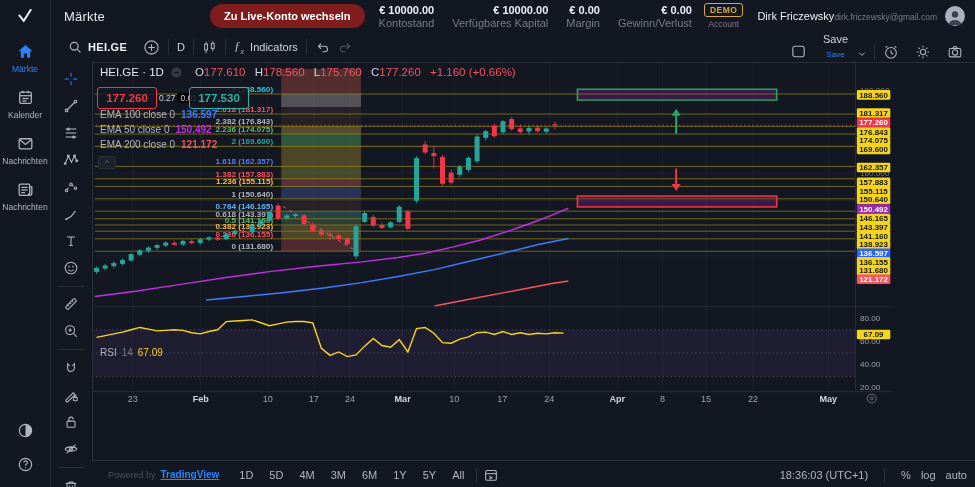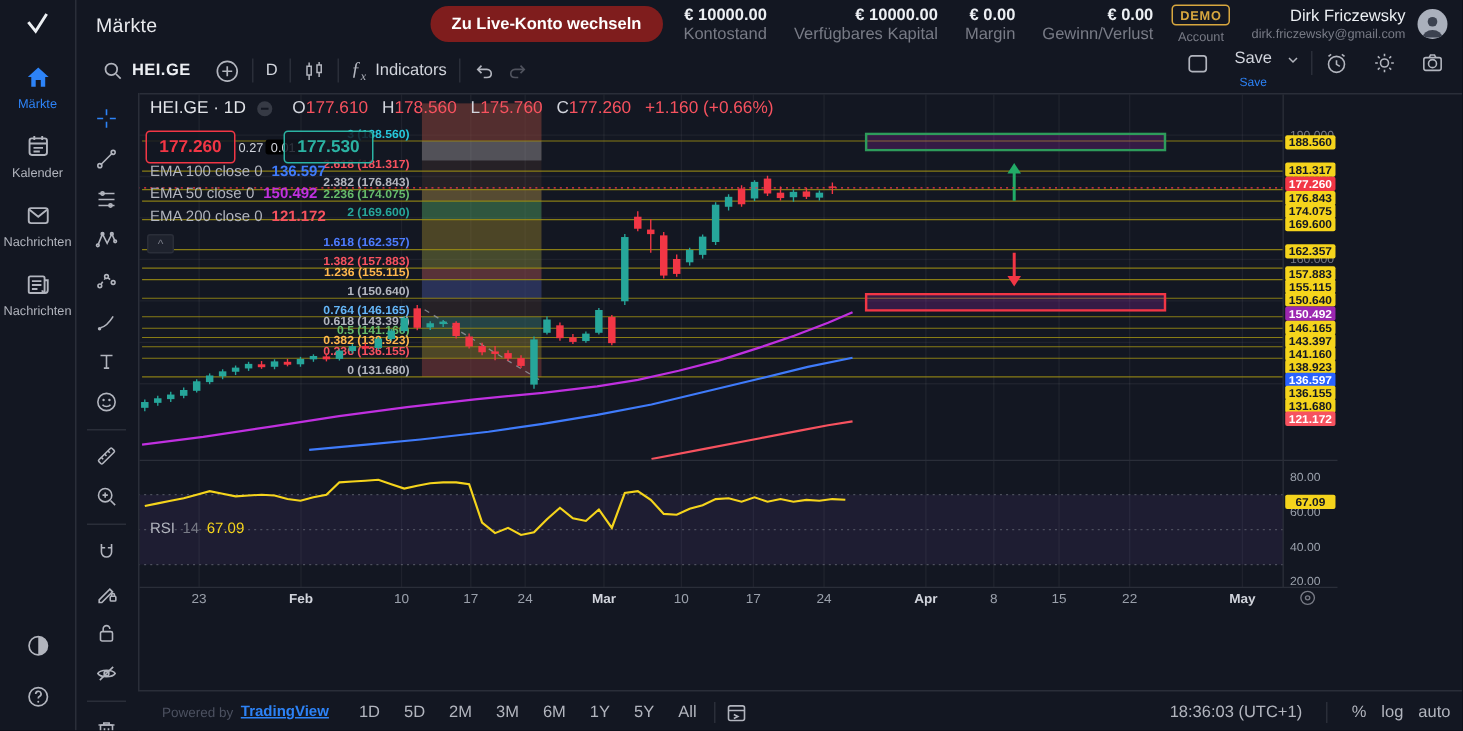--- a/index.html
+++ b/index.html
@@ -20,33 +20,33 @@
   .hspacer{flex:1}
   .cta{background:#7f1d1d;color:#fff;font-size:11px;font-weight:bold;border:none;border-radius:14px;padding:6px 14px;margin-right:14px;cursor:pointer;}
   .stats{display:flex;align-items:center;gap:18px;margin-right:12px;}
   .stat{display:flex;flex-direction:column;align-items:flex-end;}
   .stat .sv{font-size:11px;font-weight:bold;color:#eceff3;}
   .stat .sl{font-size:11px;color:#787b86;margin-top:1px;}
   .demo{display:flex;flex-direction:column;align-items:center;margin-right:14px;}
   .demobadge{border:1px solid #d7a73f;color:#d7a73f;font-size:8.5px;font-weight:bold;border-radius:3px;padding:1px 5px;letter-spacing:.5px;}
   .demo .sl{font-size:8.5px;color:#787b86;margin-top:2px;}
   .user{display:flex;align-items:center;gap:8px;margin-right:10px;}
-  .usertxt{display:flex;flex-direction:column;align-items:flex-end;}
+  .usertxt{display:flex;flex-direction:row;align-items:flex-end;}
   .uname{font-size:11px;color:#eceff3;}
   .uemail{font-size:8.5px;color:#787b86;}
   .avatar{width:20px;height:20px;border-radius:50%;background:#aab0bc;display:flex;align-items:flex-end;justify-content:center;overflow:hidden;color:#3c4250;}
   
   .toolbar{position:absolute;left:50px;top:32px;width:925px;height:30px;border-bottom:1px solid #2a2e39;display:flex;align-items:center;font-size:11px;color:#d1d4dc;z-index:4;background:#131722;}
   .tbgroup{display:flex;align-items:center;gap:6px;padding:0 8px;height:100%;cursor:pointer;}
   .tbsym{font-weight:bold;color:#eceff3;letter-spacing:.3px;}
   .tbsep{width:1px;height:16px;background:#2a2e39;}
   .tbico{color:#b2b5be;display:flex;align-items:center;}
   .tbico.dim{color:#50535e;}
   .fx{font-family:"Liberation Serif",serif;font-style:italic;font-size:13px;color:#b2b5be;}
-  .tbright{margin-left:auto;display:flex;align-items:flex-start;}
+  .tbright{margin-left:auto;display:flex;align-items:flex-end;}
   .saveblk{display:flex;flex-direction:column;align-items:center;line-height:10px;cursor:pointer;}
   .saveblk .s1{font-size:11px;color:#d1d4dc;}
   .saveblk .s2{font-size:8px;color:#2d83f7;}
   
   .drawrail{position:absolute;left:50px;top:62px;width:42px;height:425px;border-right:1px solid #2a2e39;background:#131722;display:flex;flex-direction:column;align-items:center;padding-top:8px;gap:9px;z-index:4;}
   .tool{color:#b2b5be;cursor:pointer;display:flex;align-items:center;justify-content:center;width:26px;height:18px;}
   .tool.active{color:#2d83f7;}
   .toolsep{width:26px;height:1px;background:#2a2e39;}
   
   .ovl{position:absolute;z-index:3;}
@@ -759,21 +759,21 @@
   </div>
 
   <div class="ovl panechev">‹</div>
 
   <div class="bottombar">
     <span class="powered">Powered by</span>
     <span class="tvlink">TradingView</span>
     <div class="ranges" id="ranges">
         <span class="rng">1D</span>
         <span class="rng">5D</span>
-        <span class="rng">2M</span>
+        <span class="rng">4M</span>
         <span class="rng">3M</span>
         <span class="rng">6M</span>
         <span class="rng">1Y</span>
         <span class="rng">5Y</span>
         <span class="rng">All</span>
       </div>
     <span class="bbsep"></span>
     <span class="tbico">
       <svg width="16" height="16" viewBox="0 0 18 18" fill="none" stroke="currentColor" stroke-width="1.2">
           <rect x="3" y="4" width="12" height="11" rx="1.5"></rect>

